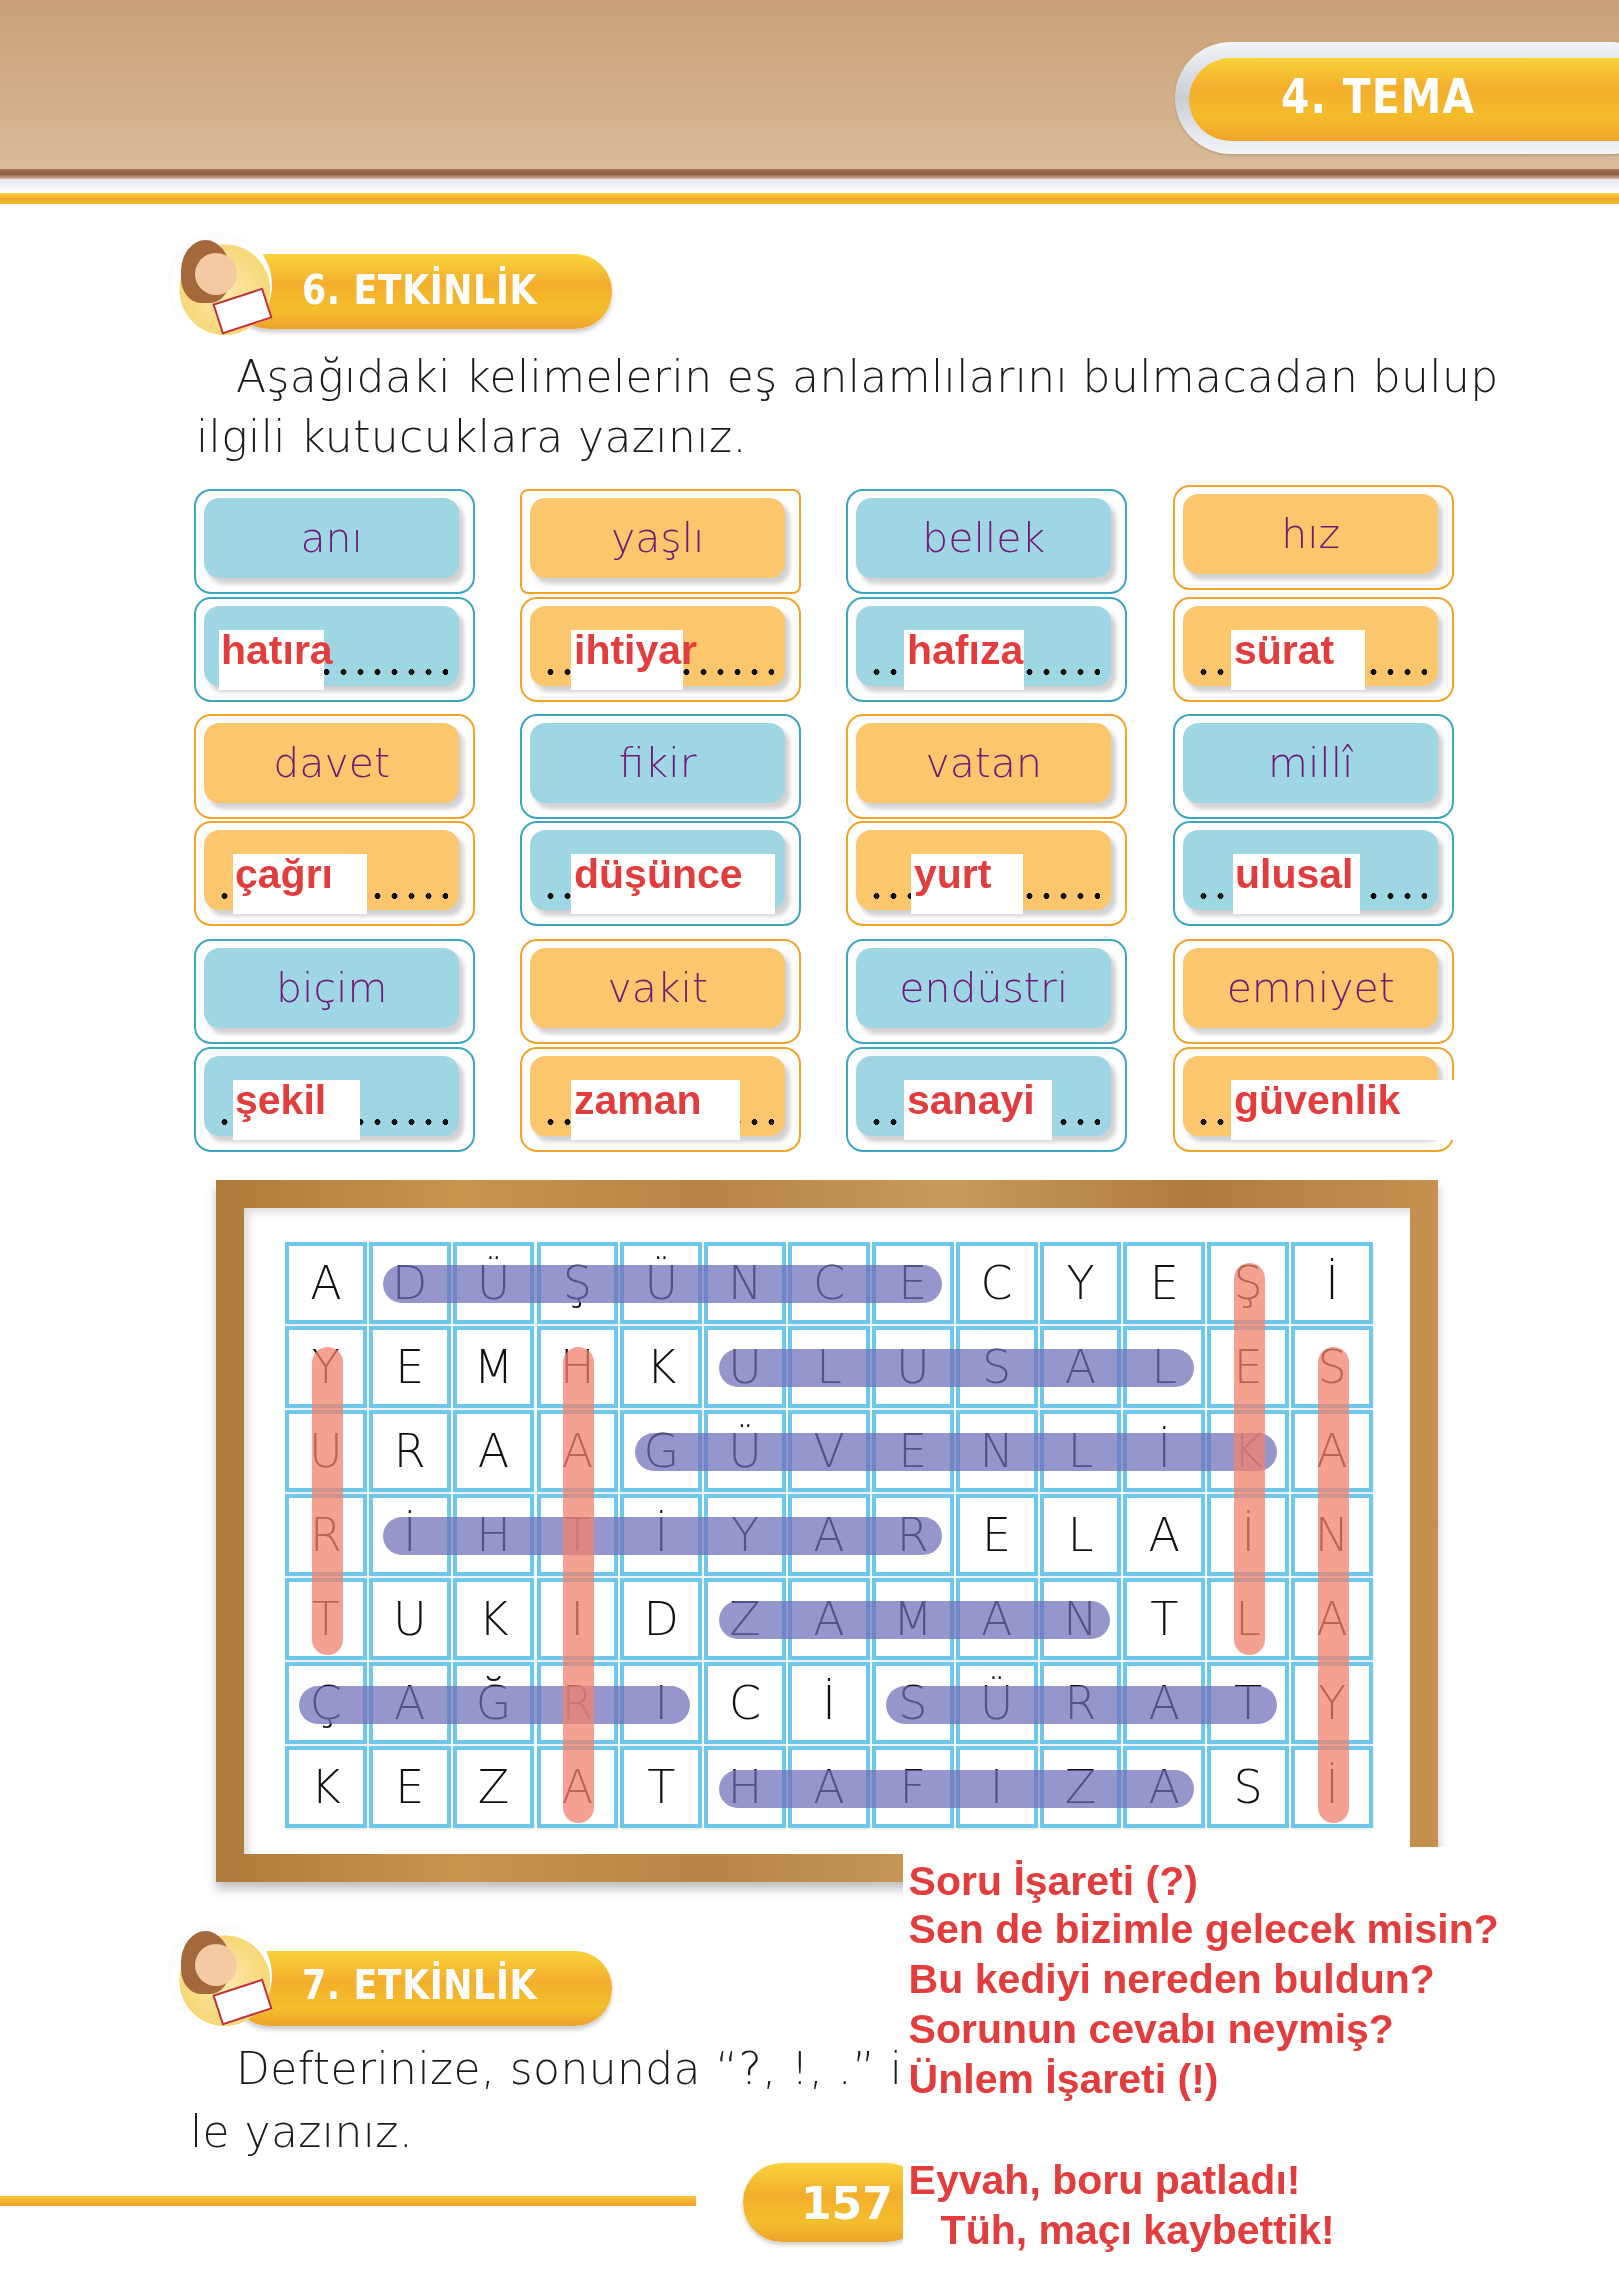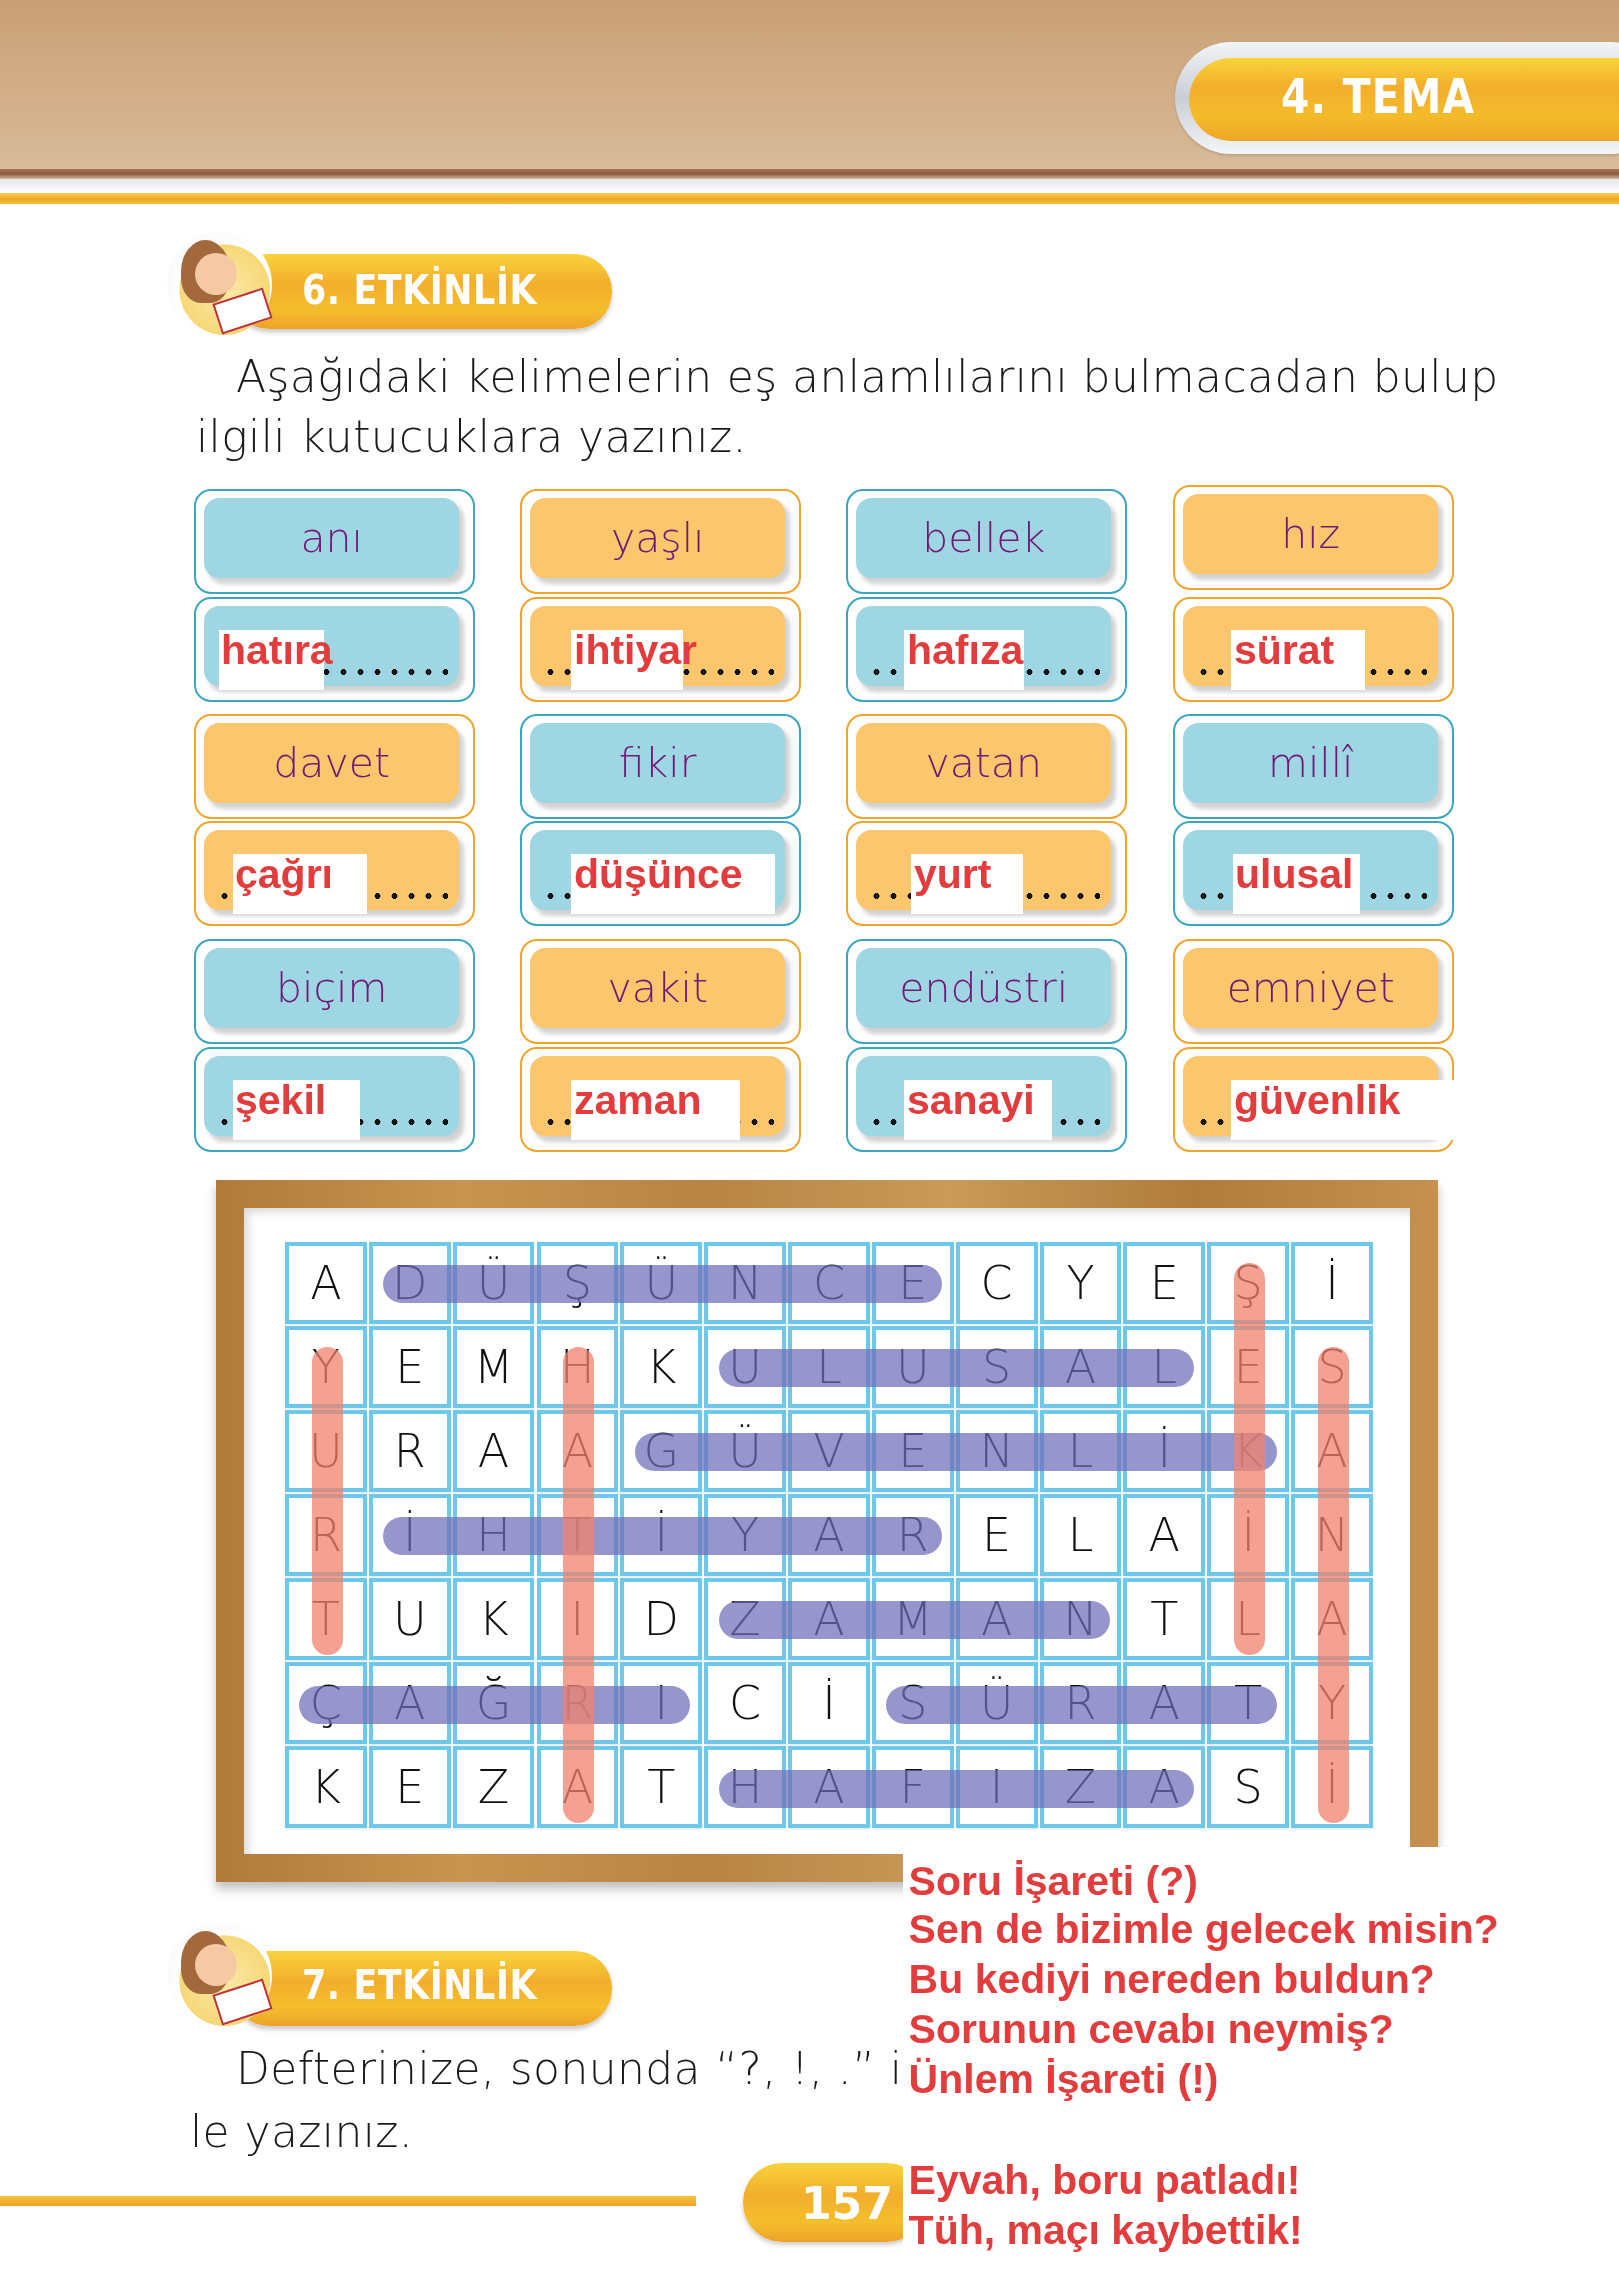--- a/index.html
+++ b/index.html
@@ -99,21 +99,21 @@
     <div class="abs card blue" style="left: 194px; top: 489px;">
       <div class="card-inner"></div>
       <div class="card-word">anı</div>
     </div>
     <div class="abs card blue" style="left: 194px; top: 597px;">
       <div class="card-inner"></div>
       <div class="dots"></div>
       <div class="answer-box" style="left:22.5px; width:105px;"></div>
       <div class="answer-text" style="left:25px;">hatıra</div>
     </div>
-    <div class="abs card orange" style="left: 520px; top: 489px;">
+    <div class="abs card orange" style="left: 520px; top: 489px; border-radius: 8px;">
       <div class="card-inner"></div>
       <div class="card-word">yaşlı</div>
     </div>
     <div class="abs card orange" style="left: 520px; top: 597px;">
       <div class="card-inner"></div>
       <div class="dots"></div>
       <div class="answer-box" style="left:49px; width:112px;"></div>
       <div class="answer-text" style="left:52px;">ihtiyar</div>
     </div>
     <div class="abs card blue" style="left: 846px; top: 489px;">
@@ -343,15 +343,15 @@
 <div class="abs page-pill"></div>
 <div class="abs page-num">157</div>
 
 <div class="abs overlay" id="overlay">
     <div class="overlay-line" style="top: 11px;">Soru İşareti (?)</div>
     <div class="overlay-line" style="top: 59px;">Sen de bizimle gelecek misin?</div>
     <div class="overlay-line" style="top: 109px;">Bu kediyi nereden buldun?</div>
     <div class="overlay-line" style="top: 159px;">Sorunun cevabı neymiş?</div>
     <div class="overlay-line" style="top: 209px;">Ünlem İşareti (!)</div>
     <div class="overlay-line" style="top: 310px;">Eyvah, boru patladı!</div>
-    <div class="overlay-line" style="top: 360px;">Tüh, maçı kaybettik!</div>
+    <div class="overlay-line" style="top: 360px; margin-left: 32px;">Tüh, maçı kaybettik!</div>
   </div>
 
 
 </body></html>

